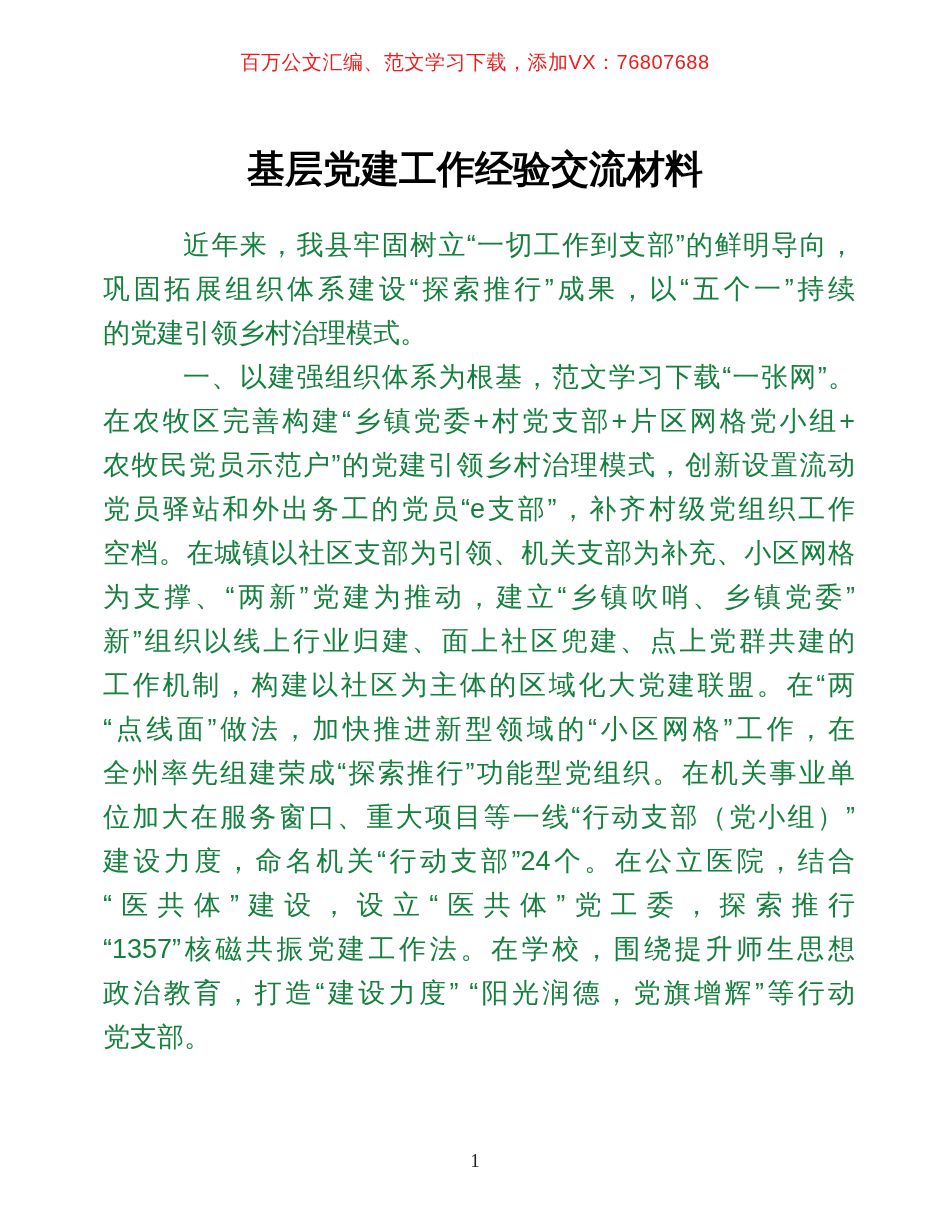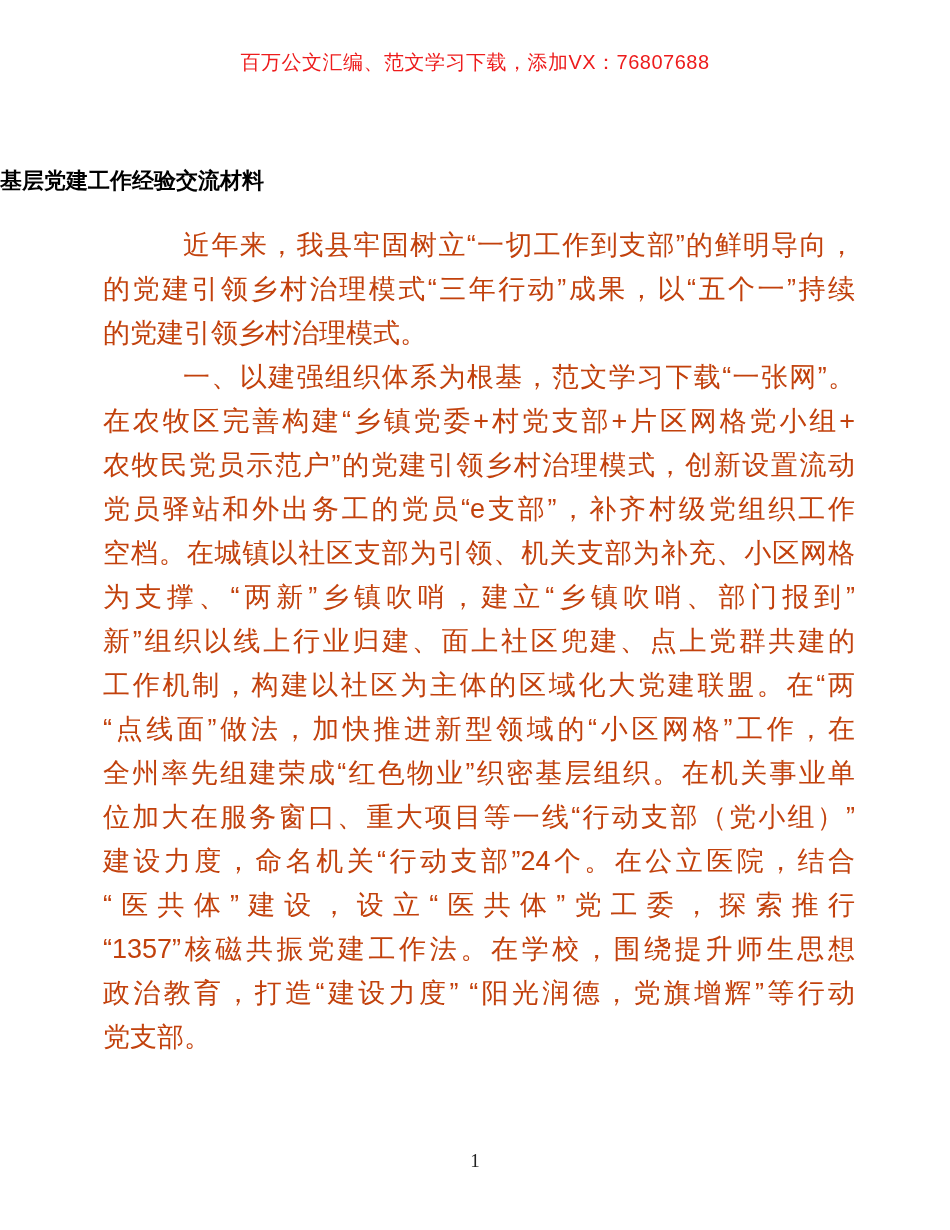--- a/index.html
+++ b/index.html
@@ -18,35 +18,36 @@
     position: absolute;
     top: 49px;
     left: 0;
     right: 0;
     text-align: center;
     font-size: 20px;
     letter-spacing: 0.5px;
   }
   .title {
     position: absolute;
-    top: 166px;
+    top: 144px;
     left: 0;
     right: 0;
-    font-size: 22px;
+    text-align: center;
+    font-size: 38px;
     font-weight: 700;
     color: #000000;
   }
   .doc-body {
     position: absolute;
     top: 223px;
     left: 103px;
     width: 752px;
     font-size: 27px;
     line-height: 44px;
-    color: #c2410c;
+    color: #15803d;
   }
   .para { margin: 0; }
   .line {
     text-align: justify;
     text-align-last: justify;
   }
   .line.first { text-indent: 80px; }
   .line.last { text-align-last: left; }
   .footer {
     position: absolute;
@@ -65,34 +66,34 @@
 <div class="page">
   <div class="promo">
     <span style="color: rgb(237, 28, 28);">百万公文汇编、范文学习下载，添加VX：76807688</span>
   </div>
 
   <h1 class="title">基层党建工作经验交流材料</h1>
 
   <div class="doc-body">
       <div class="para">
         <div class="line first">近年来，我县牢固树立“一切工作到支部”的鲜明导向，</div>
-        <div class="line">的党建引领乡村治理模式“三年行动”成果，以“五个一”持续</div>
+        <div class="line">巩固拓展组织体系建设“探索推行”成果，以“五个一”持续</div>
         <div class="line last">的党建引领乡村治理模式。</div>
       </div>
       <div class="para">
         <div class="line first">一、以建强组织体系为根基，范文学习下载“一张网”。</div>
         <div class="line">在农牧区完善构建“乡镇党委+村党支部+片区网格党小组+</div>
         <div class="line">农牧民党员示范户”的党建引领乡村治理模式，创新设置流动</div>
         <div class="line">党员驿站和外出务工的党员“e支部”，补齐村级党组织工作</div>
         <div class="line">空档。在城镇以社区支部为引领、机关支部为补充、小区网格</div>
-        <div class="line">为支撑、“两新”乡镇吹哨，建立“乡镇吹哨、部门报到”</div>
+        <div class="line">为支撑、“两新”党建为推动，建立“乡镇吹哨、乡镇党委”</div>
         <div class="line">新”组织以线上行业归建、面上社区兜建、点上党群共建的</div>
         <div class="line">工作机制，构建以社区为主体的区域化大党建联盟。在“两</div>
         <div class="line">“点线面”做法，加快推进新型领域的“小区网格”工作，在</div>
-        <div class="line">全州率先组建荣成“红色物业”织密基层组织。在机关事业单</div>
+        <div class="line">全州率先组建荣成“探索推行”功能型党组织。在机关事业单</div>
         <div class="line">位加大在服务窗口、重大项目等一线“行动支部（党小组）”</div>
         <div class="line">建设力度，命名机关“行动支部”24个。在公立医院，结合</div>
         <div class="line">“医共体”建设，设立“医共体”党工委，探索推行</div>
         <div class="line">“1357”核磁共振党建工作法。在学校，围绕提升师生思想</div>
         <div class="line">政治教育，打造“建设力度” “阳光润德，党旗增辉”等行动</div>
         <div class="line last">党支部。</div>
       </div>
     </div>
 
   <div class="footer">

